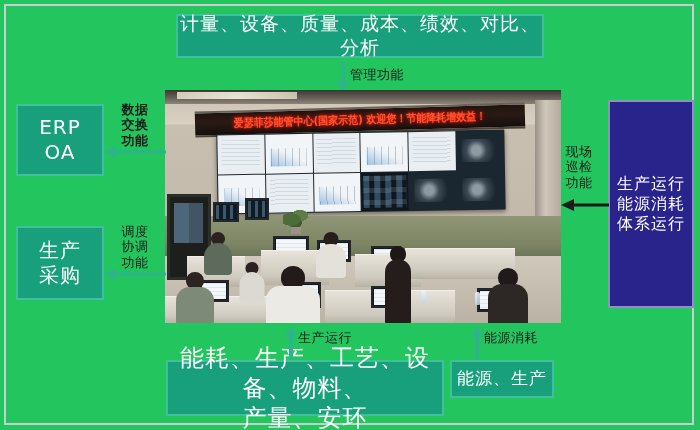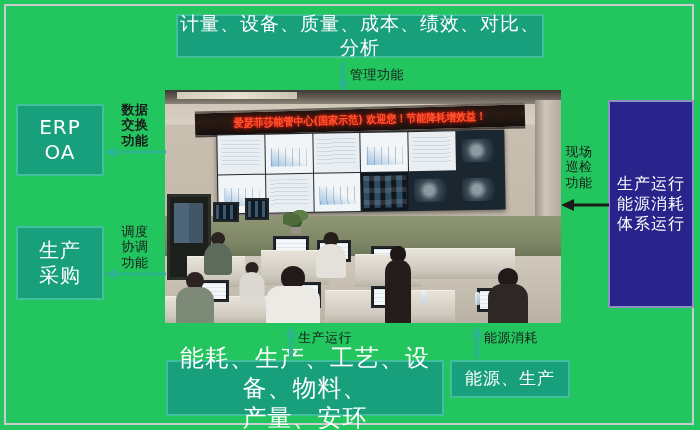--- a/index.html
+++ b/index.html
@@ -50,21 +50,21 @@
     background: #29238c;
     border: 2px solid #8f8fc4;
   }
 
   
   #box-top        { left: 176px; top: 14px;  width: 368px; height: 44px;  font-size: 19px; }
   #box-erp        { left: 16px;  top: 104px; width: 88px;  height: 72px;  font-size: 20px; }
   #box-purchase   { left: 16px;  top: 226px; width: 88px;  height: 74px;  font-size: 20px; }
   #box-right      { left: 608px; top: 100px; width: 86px;  height: 208px; font-size: 16px; }
   #box-bottom-1   { left: 166px; top: 360px; width: 278px; height: 56px;  font-size: 24px; }
-  #box-bottom-2   { left: 450px; top: 360px; width: 120px; height: 38px;  font-size: 17px; }
+  #box-bottom-2   { left: 450px; top: 360px; width: 104px; height: 38px;  font-size: 17px; }
 
   
   #photo {
     position: absolute;
     left: 165px;
     top: 90px;
     width: 396px;
     height: 233px;
     overflow: hidden;
     background: #b7b1a6;

